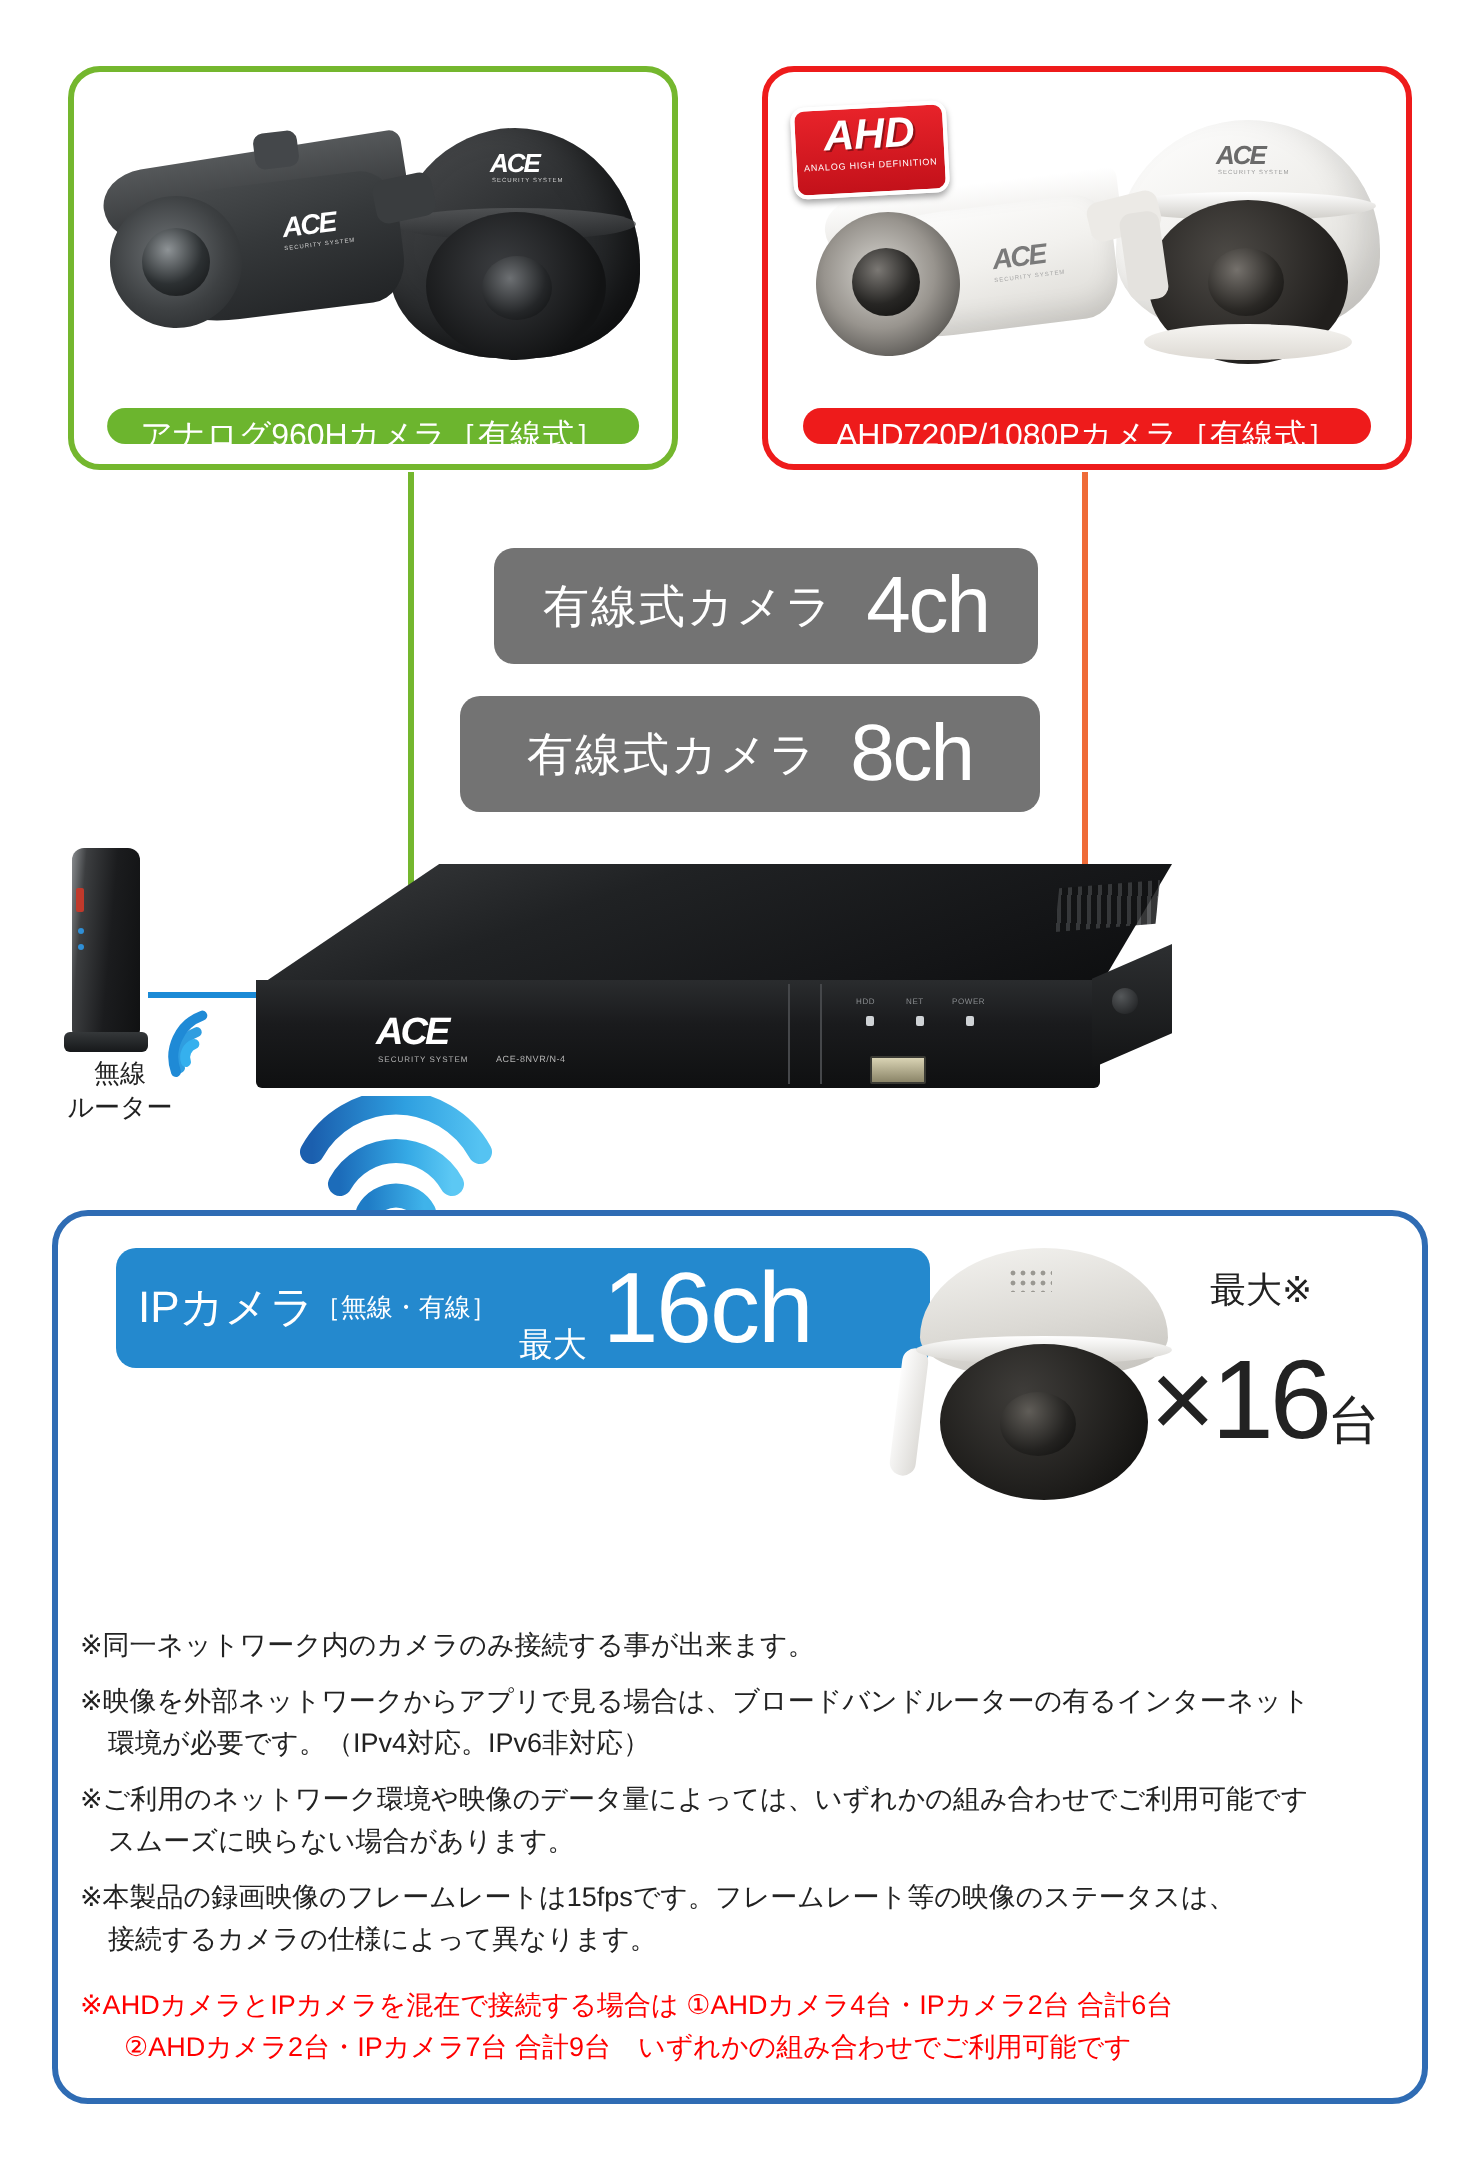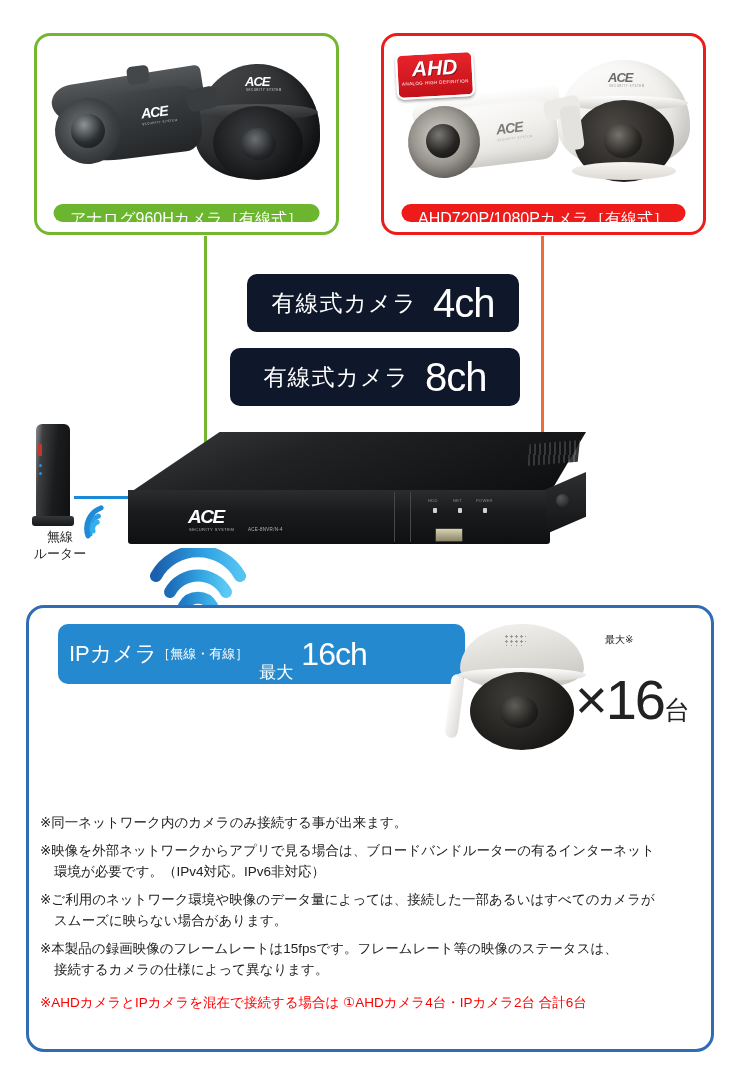--- a/index.html
+++ b/index.html
@@ -77,21 +77,21 @@
     position:absolute;left:0;right:0;top:26px;text-align:center;
     color:#fff;font-size:4.5px;letter-spacing:.4px;line-height:6px;
   }
 
   
   .vline{position:absolute;width:3px;}
 
   
   .ch-banner{
     position:absolute;
-    background:#0f172a;
+    background:#737373;
     border-radius:10px;
     color:#ffffff;
     display:flex;
     align-items:center;
     justify-content:center;
     box-sizing:border-box;
   }
   .ch-banner .lbl{font-size:23px;letter-spacing:1px;}
   .ch-banner .num{font-size:40px;font-weight:300;margin-left:16px;letter-spacing:-1px;line-height:40px;}
 
@@ -110,30 +110,30 @@
     border:3px solid #2f6cb4;border-radius:18px;box-sizing:border-box;background:#fff;
   }
   .ip-banner{
     position:absolute;left:58px;top:624px;width:407px;height:60px;
     background:#2489ce;border-radius:10px;display:flex;align-items:center;
     box-sizing:border-box;padding-left:11px;color:#fff;
   }
   .ip-banner .b1{font-size:22px;}
   .ip-banner .b2{font-size:13px;}
   .ip-banner .b3{font-size:17px;margin-left:11px;margin-top:36px;}
-  .ip-banner .b4{font-size:32px;font-weight:300;margin-left:8px;line-height:38px;letter-spacing:-1px;}
+  .ip-banner .b4{font-size:50px;font-weight:300;margin-left:8px;line-height:38px;letter-spacing:-1px;}
 
   .dashed-note{
     position:absolute;left:58px;top:700px;width:350px;height:66px;
     border:2px dashed #2489ce;border-radius:8px;box-sizing:border-box;
     color:#2489ce;font-size:15px;line-height:25px;text-align:center;
     display:flex;flex-direction:column;justify-content:center;
   }
 
-  .max-label{position:absolute;left:605px;top:633px;font-size:10px;color:#222;}
+  .max-label{position:absolute;left:605px;top:633px;font-size:18px;color:#222;}
   .x16{position:absolute;left:575px;top:672px;color:#222;font-size:56px;font-weight:300;line-height:56px;letter-spacing:-2px;text-align:right;}
   .x16 .unit{font-size:26px;}
 
   
   .notes{position:absolute;left:40px;top:812px;width:660px;color:#222;font-size:13.5px;line-height:21px;}
   .note{margin-bottom:7px;}
   .note .ind{display:block;padding-left:14px;}
   .note-red{color:#ff0000;font-size:13.5px;line-height:21px;margin-top:12px;}
   .note-red .ind{display:block;padding-left:22px;}
 </style>
@@ -367,27 +367,28 @@
     <div class="note">
       <span>※同一ネットワーク内のカメラのみ接続する事が出来ます。</span>
     </div>
 
     <div class="note">
       <span>※映像を外部ネットワークからアプリで見る場合は、ブロードバンドルーターの有るインターネット</span>
       <span class="ind">環境が必要です。（IPv4対応。IPv6非対応）</span>
     </div>
 
     <div class="note">
-      <span>※ご利用のネットワーク環境や映像のデータ量によっては、接続した一部あるいはすべてのカメラが</span>
+      <span>※ご利用のネットワーク環境や映像のデータ量によっては、いずれかの組み合わせでご利用可能です</span>
       <span class="ind">スムーズに映らない場合があります。</span>
     </div>
 
     <div class="note">
       <span>※本製品の録画映像のフレームレートは15fpsです。フレームレート等の映像のステータスは、</span>
       <span class="ind">接続するカメラの仕様によって異なります。</span>
     </div>
 
     <div class="note-red">
       <span>※AHDカメラとIPカメラを混在で接続する場合は ①AHDカメラ4台・IPカメラ2台 合計6台</span>
+      <span class="ind">②AHDカメラ2台・IPカメラ7台 合計9台　いずれかの組み合わせでご利用可能です</span>
     </div>
   </div>
 
 </div>
 
 </body></html>

